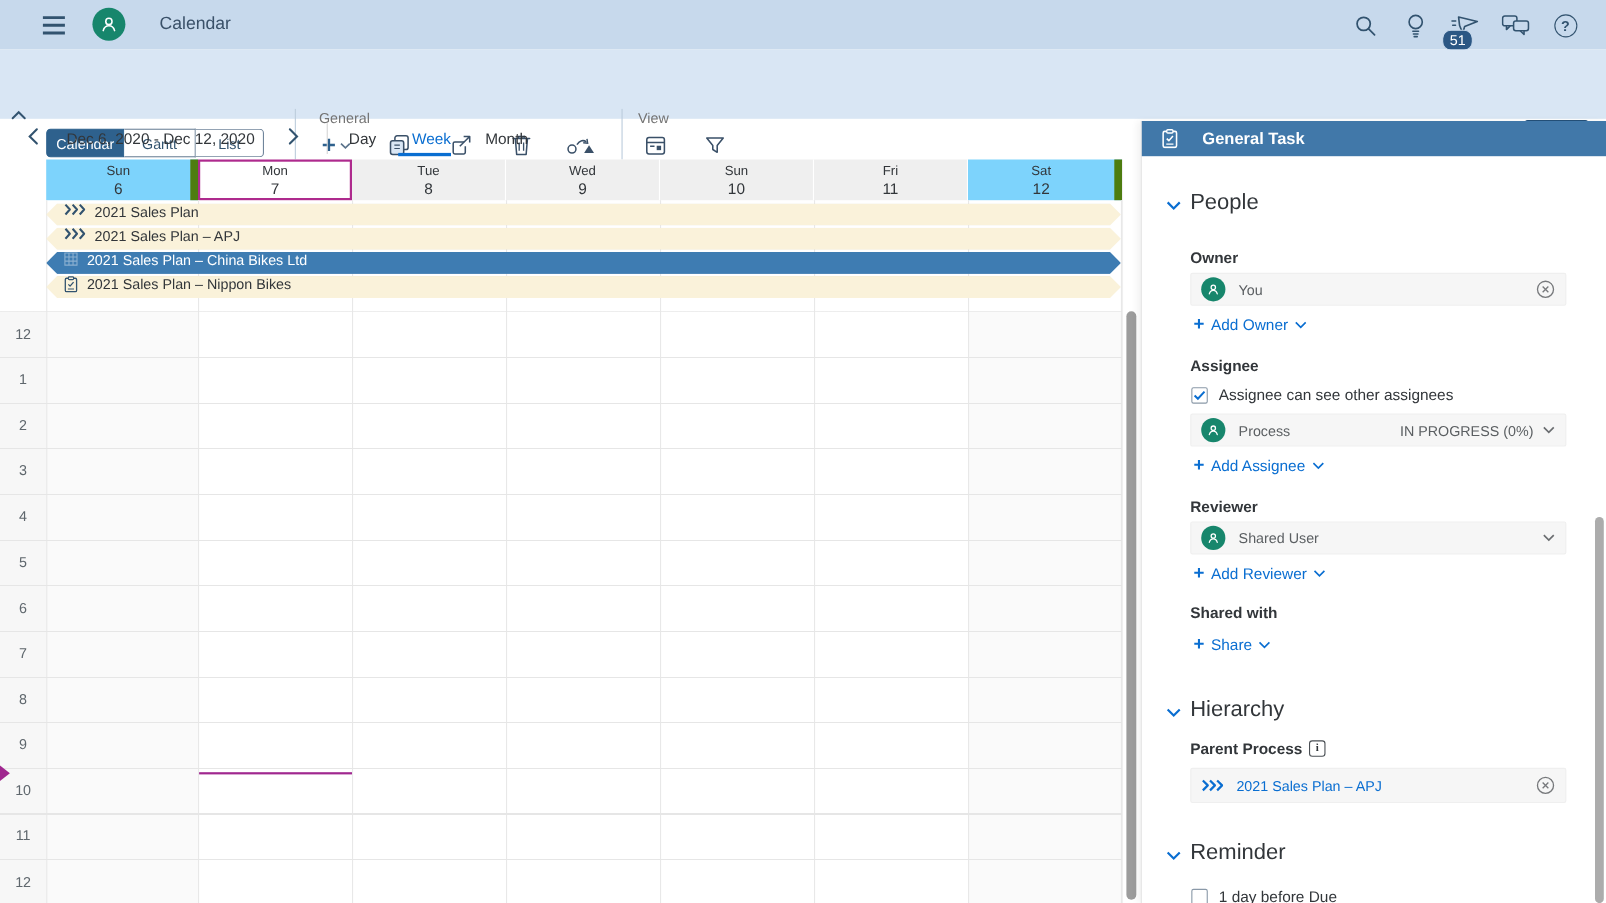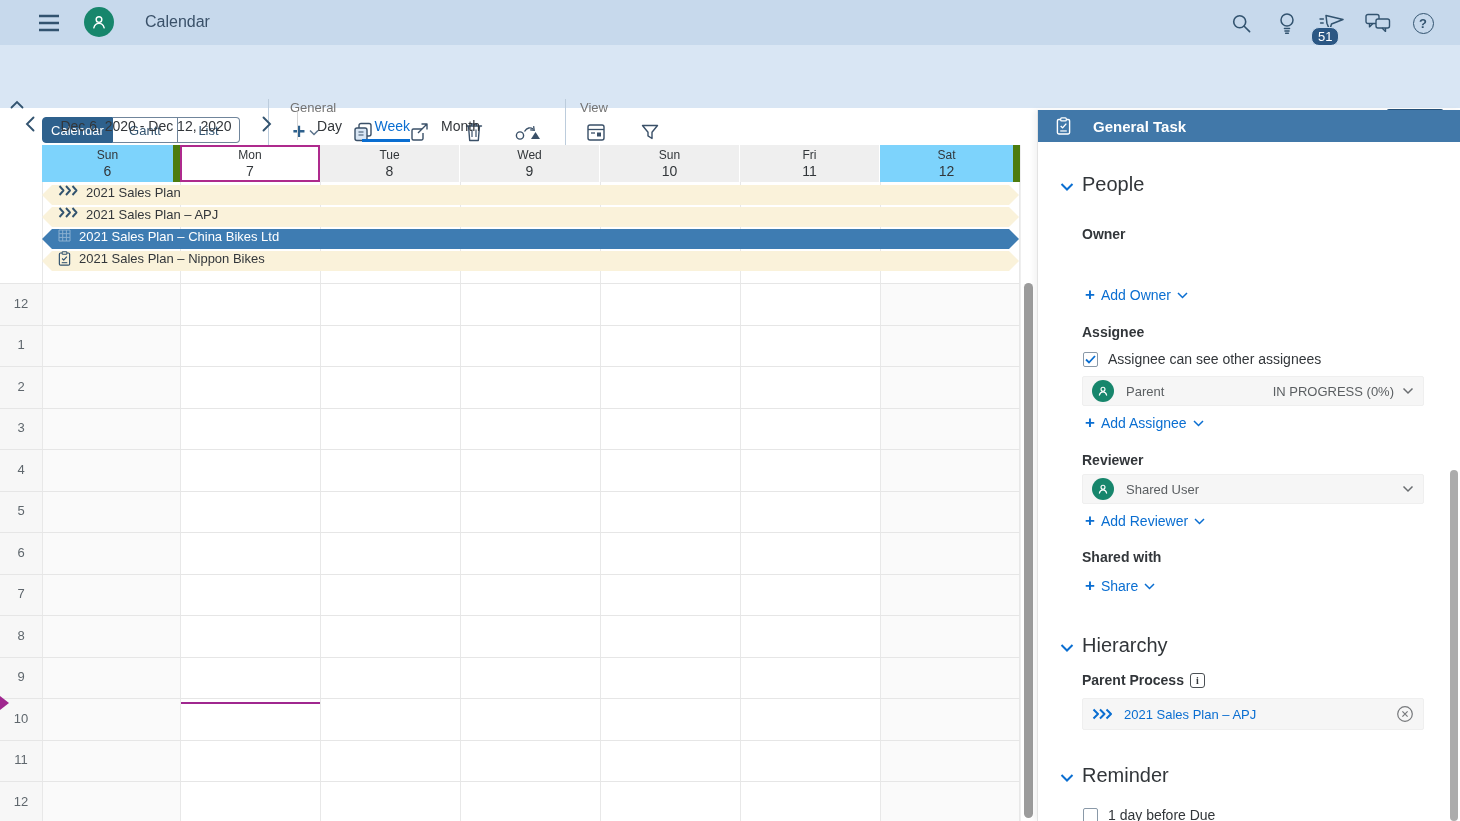--- a/index.html
+++ b/index.html
@@ -393,20 +393,35 @@
     </div>
 
     <span class="sechev" style="top:72px">
       <svg width="14" height="10" viewBox="0 0 14 10">
           <path d="M1.5 2l5.5 5.5L12.5 2" fill="none" stroke="#0A6ED1" stroke-width="2"></path>
         </svg>
     </span>
     <div class="sechead" style="top:63px">People</div>
 
     <div class="plabel" style="top:116px">Owner</div>
+    <div class="prow" style="top:138px">
+      <span class="avatar-sm">
+        <svg width="14" height="14" viewBox="0 0 24 24">
+            <circle cx="12" cy="9" r="3.4" fill="none" stroke="#fff" stroke-width="2"></circle>
+            <path d="M5.8 19c1-4 3.9-5.4 6.2-5.4s5.2 1.4 6.2 5.4" fill="none" stroke="#fff" stroke-width="2" stroke-linecap="round"></path>
+          </svg>
+      </span>
+      <span class="pname">You</span>
+      <span class="rowend xbtn">
+        <svg width="18" height="18" viewBox="0 0 18 18">
+            <circle cx="9" cy="9" r="7.3" fill="none" stroke="#77797C" stroke-width="1.2"></circle>
+            <path d="M6.4 6.4l5.2 5.2M11.6 6.4l-5.2 5.2" stroke="#77797C" stroke-width="1.2"></path>
+          </svg>
+      </span>
+    </div>
     <div class="addlink" style="top:177px">
       <span class="plus">+</span>
       <span>Add Owner</span>
       <span>
         <svg width="11" height="7" viewBox="0 0 11 7">
             <path d="M1 1l4.5 4.5L10 1" fill="none" stroke="#0A6ED1" stroke-width="1.5"></path>
           </svg>
       </span>
     </div>
 
@@ -419,21 +434,21 @@
       </span>
       <span>Assignee can see other assignees</span>
     </div>
     <div class="prow" style="top:266px">
       <span class="avatar-sm">
         <svg width="14" height="14" viewBox="0 0 24 24">
             <circle cx="12" cy="9" r="3.4" fill="none" stroke="#fff" stroke-width="2"></circle>
             <path d="M5.8 19c1-4 3.9-5.4 6.2-5.4s5.2 1.4 6.2 5.4" fill="none" stroke="#fff" stroke-width="2" stroke-linecap="round"></path>
           </svg>
       </span>
-      <span class="pname">Parent</span>
+      <span class="pname">Process</span>
       <span class="rowend">
         <span class="status">IN PROGRESS (0%)</span>
         <span>
           <svg width="12" height="8" viewBox="0 0 12 8">
               <path d="M1.5 1.5L6 6l4.5-4.5" fill="none" stroke="#6A6D70" stroke-width="1.5"></path>
             </svg>
         </span>
       </span>
     </div>
     <div class="addlink" style="top:305px">

